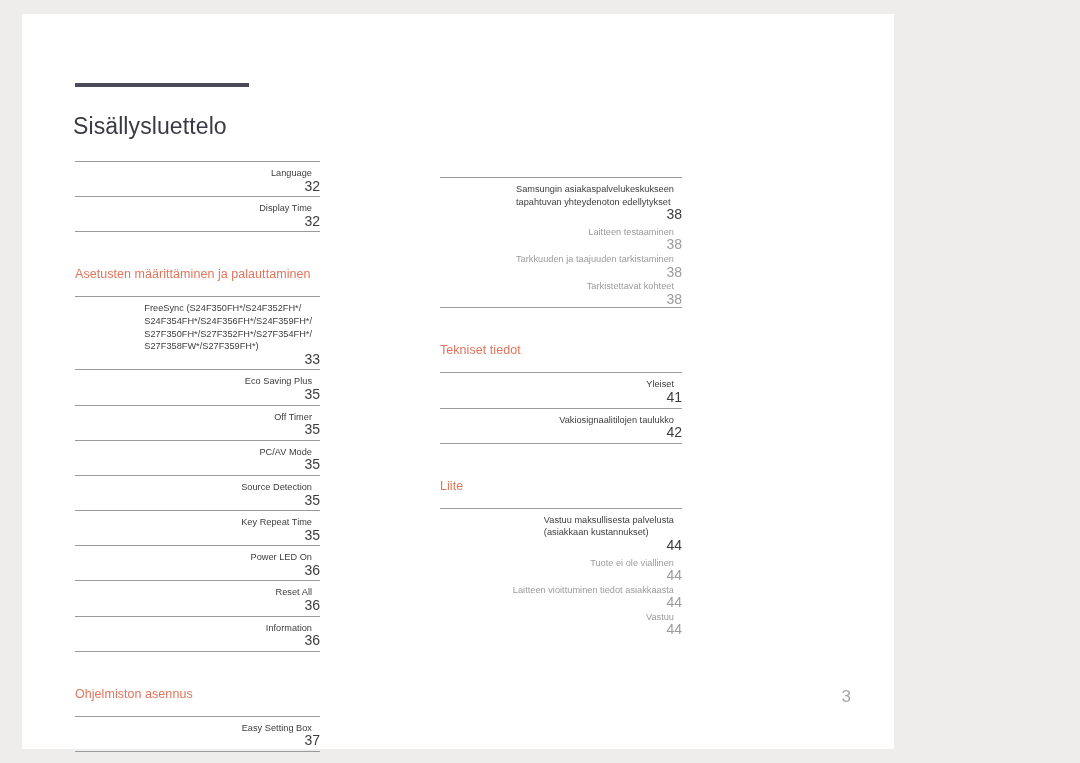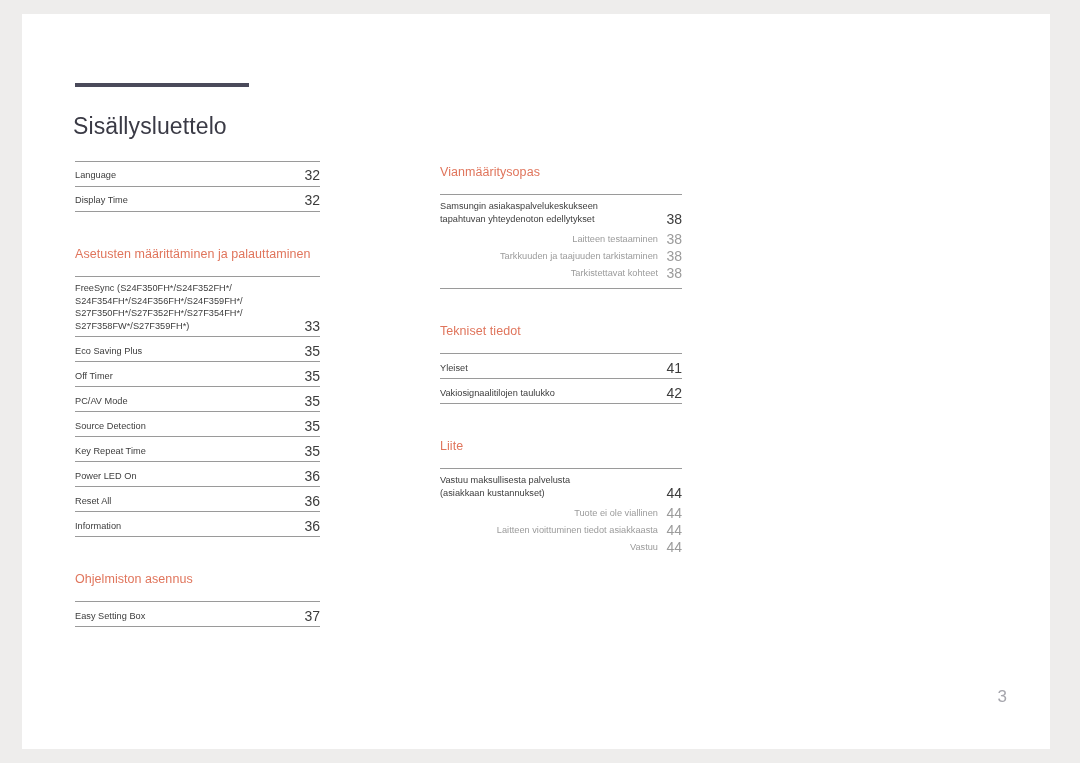--- a/index.html
+++ b/index.html
@@ -11,21 +11,21 @@
     width: 1080px;
     height: 763px;
     background: #eeedec;
     font-family: "Liberation Sans", sans-serif;
     overflow: hidden;
   }
   .page {
     position: absolute;
     left: 22px;
     top: 14px;
-    width: 1028px;
+    width: 872px;
     height: 735px;
     background: #ffffff;
     box-sizing: border-box;
   }
 
   
   .title-rule {
     position: absolute;
     left: 53px;
     top: 69px;
@@ -65,20 +65,21 @@
   .toc-group {
     border-top: 1px solid #9a9a9a;
   }
   .toc-row {
     display: flex;
     align-items: flex-end;
     justify-content: space-between;
     border-bottom: 1px solid #9a9a9a;
     padding: 5px 0 4px 0;
     min-height: 15px;
+    flex-direction: column;
   }
   .toc-row.no-rule {
     border-bottom: none;
   }
   .toc-row.sub {
     border-bottom: none;
     padding: 1px 0 1px 0;
     justify-content: flex-end;
   }
   .toc-label {
@@ -188,37 +189,36 @@
         <div class="toc-group">
           <div class="toc-row">
             <div class="toc-label">Easy Setting Box</div>
             <div class="toc-page">37</div>
           </div>
         </div>
       </div>
     </div>
   <div class="col col-right" id="col-right">
       <div style="position: absolute; top: 150px; left: 0px; right: 0px;">
-        <div class="sec-head">Vianmääritysopas</div>
         <div class="gap-head"></div>
         <div class="toc-group">
           <div class="toc-row no-rule">
             <div class="toc-label">Samsungin asiakaspalvelukeskukseen
 tapahtuvan yhteydenoton edellytykset</div>
             <div class="toc-page">38</div>
           </div>
           <div class="toc-row sub">
             <div class="toc-label">Laitteen testaaminen</div>
             <div class="toc-page">38</div>
           </div>
           <div class="toc-row sub">
             <div class="toc-label">Tarkkuuden ja taajuuden tarkistaminen</div>
             <div class="toc-page">38</div>
           </div>
-          <div class="toc-row sub" style="border-bottom: 1px solid rgb(154, 154, 154); padding-bottom: 9px;">
+          <div class="toc-row sub" style="border-bottom: 1px solid rgb(154, 154, 154); padding-bottom: 2px;">
             <div class="toc-label">Tarkistettavat kohteet</div>
             <div class="toc-page">38</div>
           </div>
         </div>
         <div class="gap-sec"></div>
         <div class="sec-head">Tekniset tiedot</div>
         <div class="gap-head"></div>
         <div class="toc-group">
           <div class="toc-row">
             <div class="toc-label">Yleiset</div>

